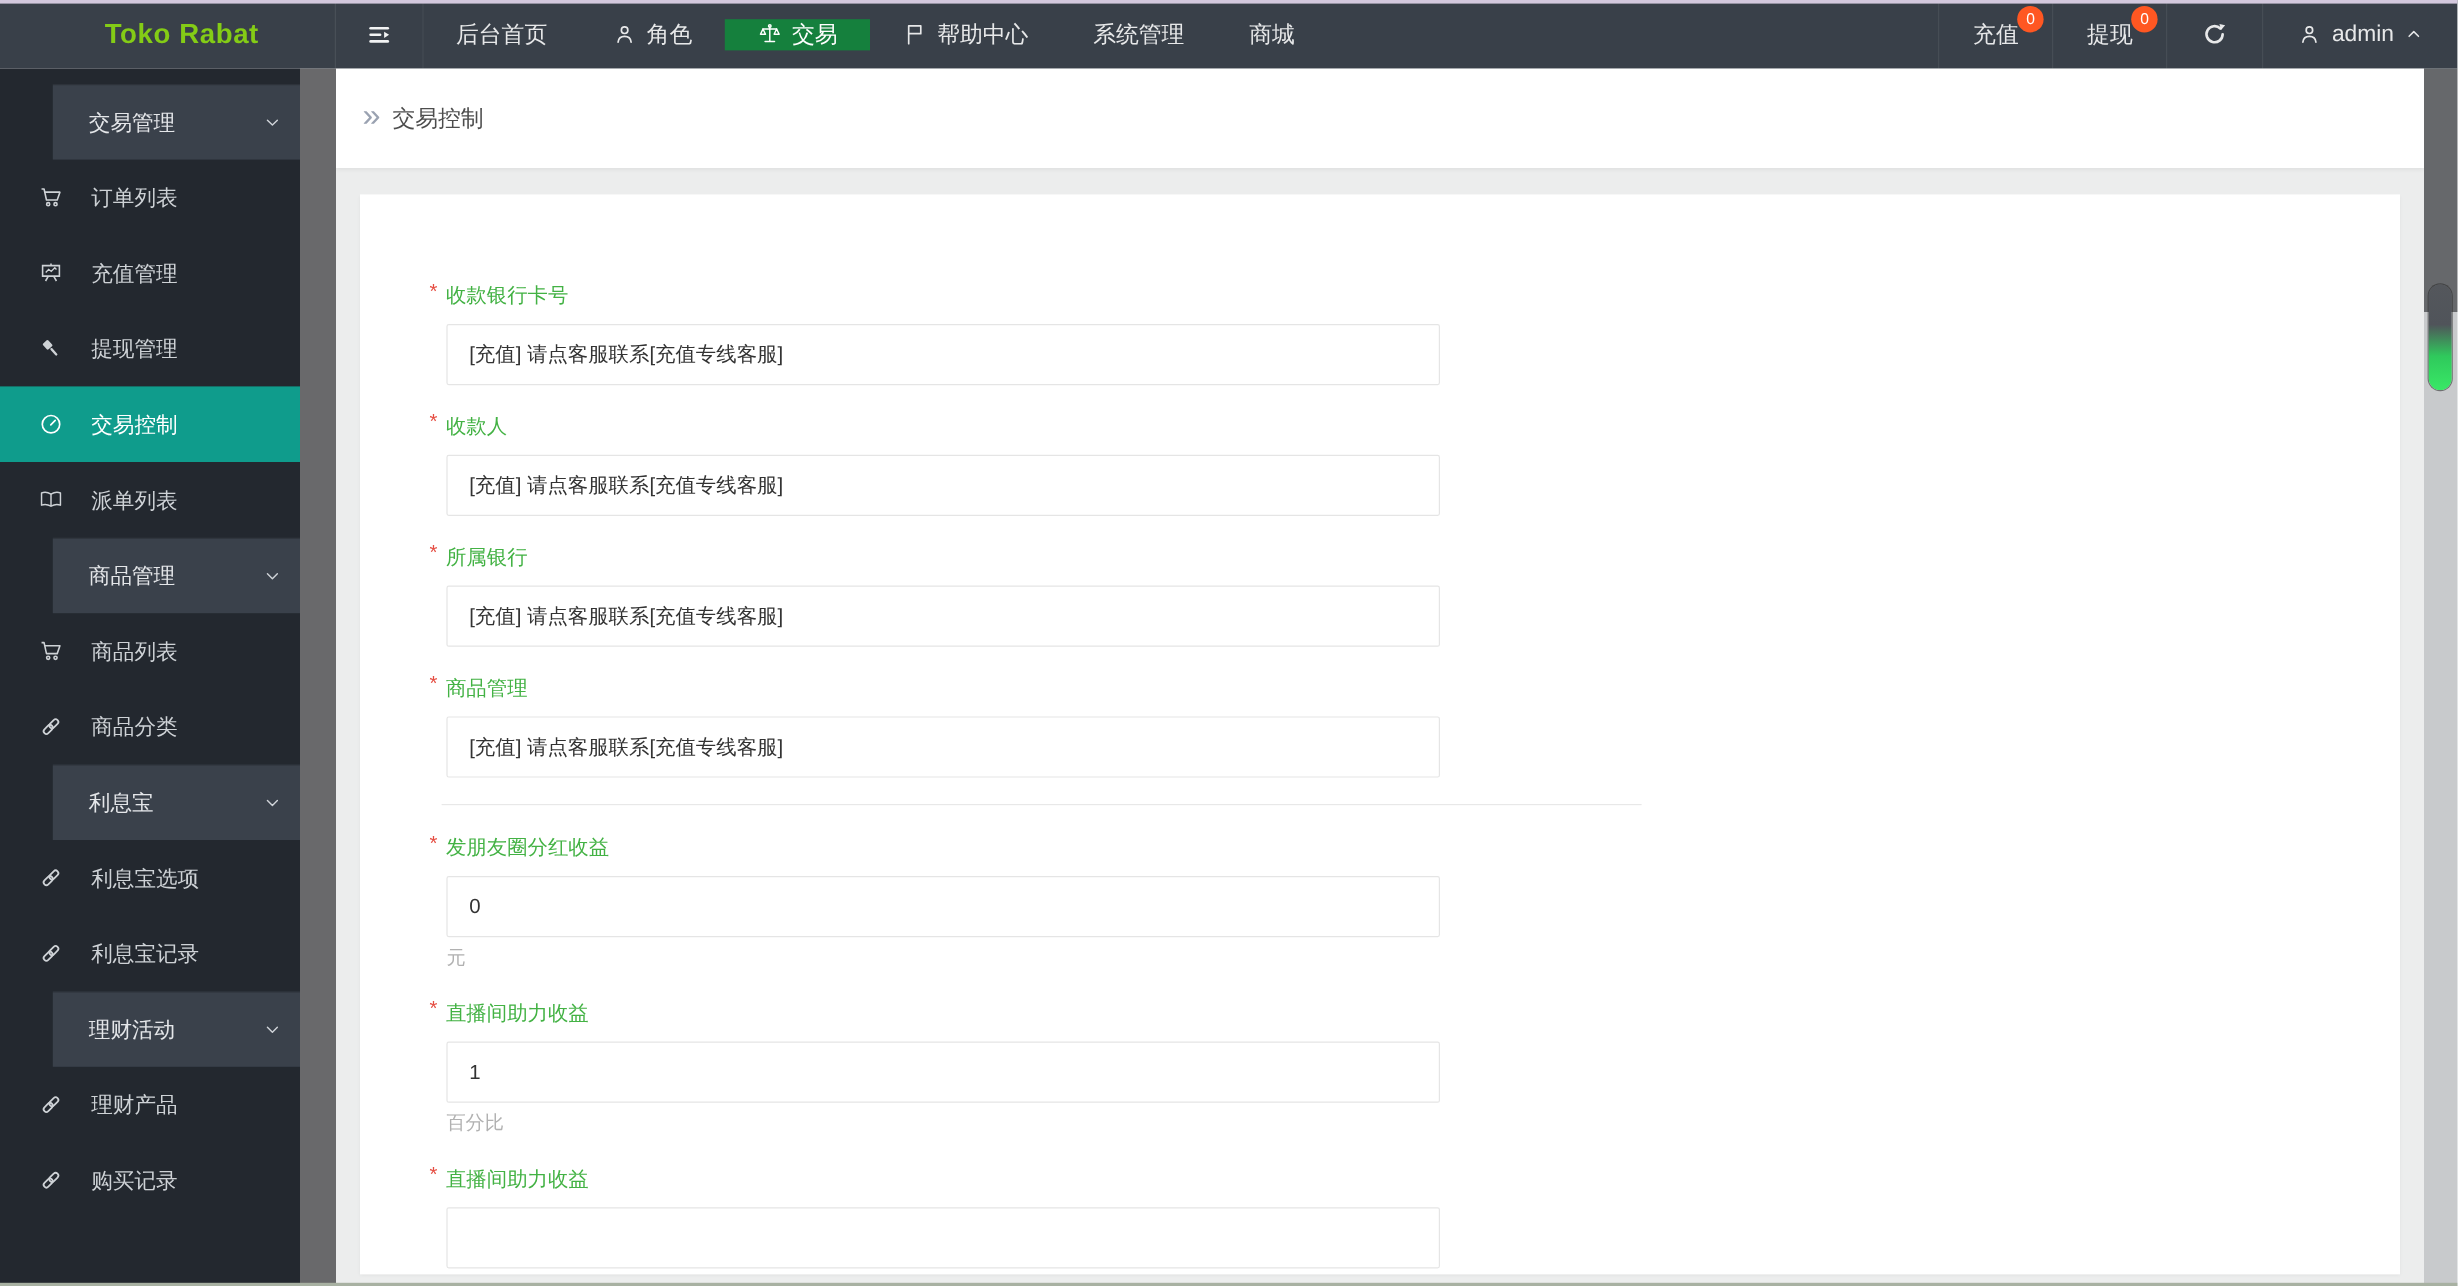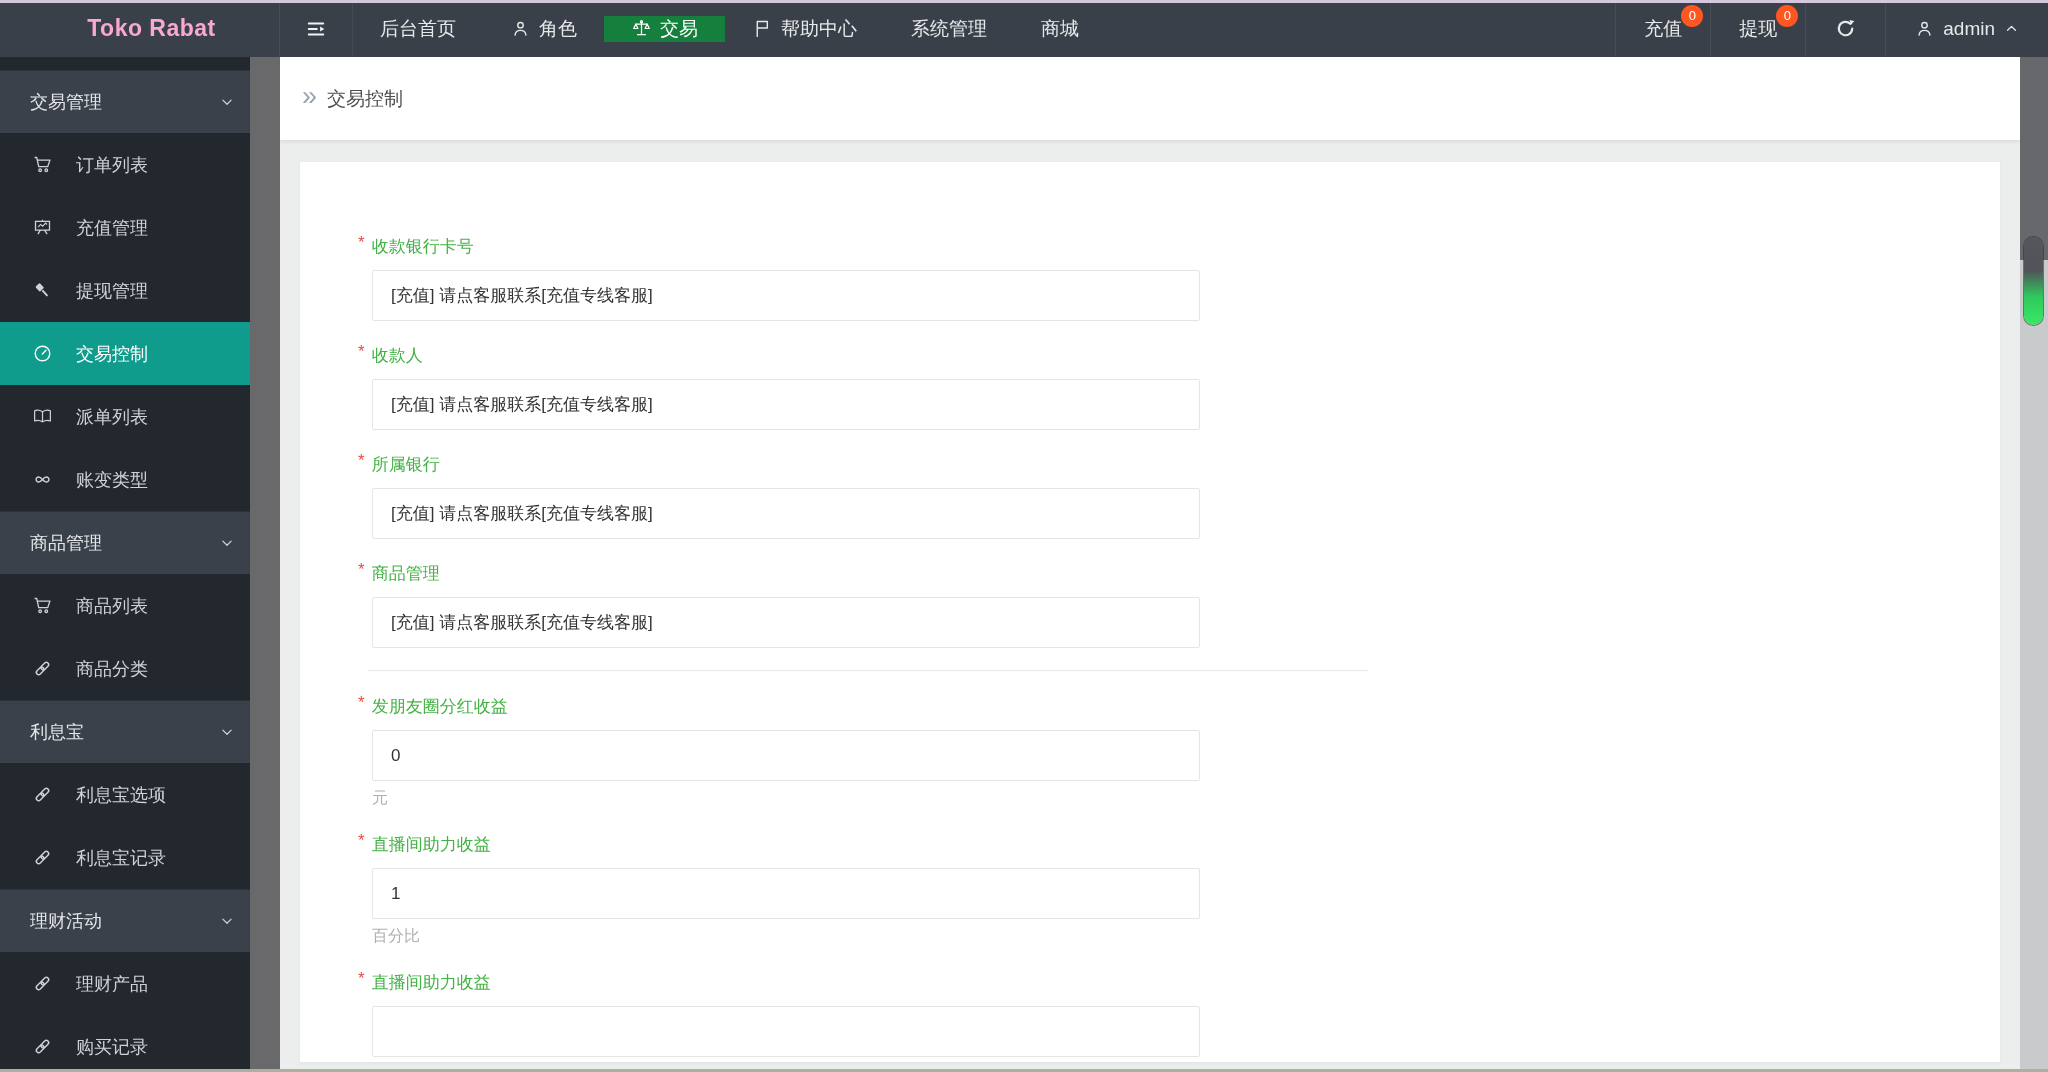--- a/index.html
+++ b/index.html
@@ -9,40 +9,40 @@
     position:relative; background:#eceded; color:#333;
   }
   svg { display:block; }
 
   
   .win-top-edge { position:absolute; top:0; left:0; width:2048px; height:3px; background:#d3c8dd; z-index:60; }
   .win-bottom-edge { position:absolute; bottom:0; left:0; width:2048px; height:3px; background:#a8b1a2; z-index:60; }
 
   
   .topnav { position:absolute; top:0; left:0; width:2048px; height:57px; background:#394049; display:flex; align-items:stretch; z-index:50; }
-  .logo { width:280px; display:flex; align-items:center; justify-content:center; color:#f9a8d4; font-size:23px; font-weight:600; letter-spacing:.5px; border-right:1px solid rgba(255,255,255,.08);padding-left:24px; }
+  .logo { width:280px; display:flex; align-items:center; justify-content:center; color:#84cc16; font-size:23px; font-weight:600; letter-spacing:.5px; border-right:1px solid rgba(255,255,255,.08);padding-left:24px; }
   .nav-toggle { width:73px; display:flex; align-items:center; justify-content:center; color:#f2f3f4; cursor:pointer; border-right:1px solid rgba(255,255,255,.06); }
   .nav-toggle svg { width:22px; height:22px; }
   .nav-menu { display:flex; align-items:center; }
   .nav-item { display:flex; align-items:center; gap:8px; padding:0 27px; color:rgba(255,255,255,.88); font-size:19px; cursor:pointer; text-decoration:none; }
   .nav-item svg { width:21px; height:21px; }
   .nav-item.active { background:#15803d; color:#fff; }
   .nav-spacer { flex:1; }
   .nav-right { display:flex; align-items:stretch; }
   .nav-right .nav-item { position:relative; border-left:1px solid rgba(255,255,255,.07); padding:0 28px; }
   .badge { position:absolute; top:5px; right:7px; min-width:22px; height:22px; padding:0 4px; border-radius:12px; background:#ff5722; color:#fff; font-size:13px; line-height:22px; text-align:center; }
   .refresh-btn { padding:0 24px; }
   .refresh-btn svg { width:23px; height:23px; }
   .user-item svg.uicon { width:21px; height:21px; }
   .user-item svg.chev { width:17px; height:17px; }
 
   
   .sidebar { position:absolute; top:57px; left:0; width:250px; height:1015px; background:#23282f; padding-top:13px; z-index:40; }
   .side-group, .side-item { height:63px; display:flex; align-items:center; font-size:18px; cursor:pointer; text-decoration:none; }
-  .side-group { background:#3a414b; color:#e4e6e9; padding:0 16px 0 30px; position:relative; border-top:1px solid rgba(0,0,0,.22); }
+  .side-group { background:#3a414b; color:#e4e6e9; padding:0 16px 0 30px; position:relative; border-top:1px solid rgba(0,0,0,.22);margin-left:44px; }
   .side-group .chev { position:absolute; right:14px; width:18px; height:18px; color:#cfd3d8; }
   .side-item { color:#ced2d6; padding-left:32px; gap:23px; }
   .side-item svg { width:21px; height:21px; flex:none; }
   .side-item.active { background:#0f9c8c; color:#fff; }
   .side-scroll-strip { position:absolute; top:57px; left:250px; width:30px; height:1015px; background:#69696b; z-index:41; }
 
   
   .vscroll { position:absolute; top:57px; right:0; width:28px; height:1015px; z-index:41; background:#c8cacc; }
   .vscroll .track-top { position:absolute; top:0; left:0; width:28px; height:203px; background:#66686b; }
   .vscroll .thumb { position:absolute; top:180px; left:4px; width:19px; height:88px; border-radius:10px;
@@ -193,26 +193,20 @@
   </a>
 
   <a class="side-item">
     <svg viewBox="0 0 24 24" fill="none" stroke="currentColor" stroke-width="1.4">
       <path d="M3 5.5C5.5 4.4 8.8 4.6 12 6.5c3.2-1.9 6.5-2.1 9-1v11.6c-2.5-1.1-5.8-.9-9 1-3.2-1.9-6.5-2.1-9-1z" stroke-linejoin="round"></path>
         <path d="M12 6.5v11.6"></path>
     </svg>
     <span>派单列表</span>
   </a>
 
-  <a class="side-item">
-    <svg viewBox="0 0 24 24" fill="none" stroke="currentColor" stroke-width="1.7">
-      <path d="M12 12c-1.6 1.8-2.7 2.9-4.4 2.9a2.9 2.9 0 1 1 0-5.8c1.7 0 2.8 1.1 4.4 2.9 1.6 1.8 2.7 2.9 4.4 2.9a2.9 2.9 0 1 0 0-5.8c-1.7 0-2.8 1.1-4.4 2.9z" stroke-linejoin="round"></path>
-    </svg>
-    <span>账变类型</span>
-  </a>
 
   <div class="side-group">
     <span>商品管理</span>
     <svg class="chev" viewBox="0 0 24 24" fill="none" stroke="currentColor" stroke-width="1.6">
         <path d="M6.5 9.5L12 15l5.5-5.5" stroke-linecap="round" stroke-linejoin="round"></path>
       </svg>
   </div>
 
   <a class="side-item">
     <svg viewBox="0 0 24 24" fill="none" stroke="currentColor" stroke-width="1.5">

